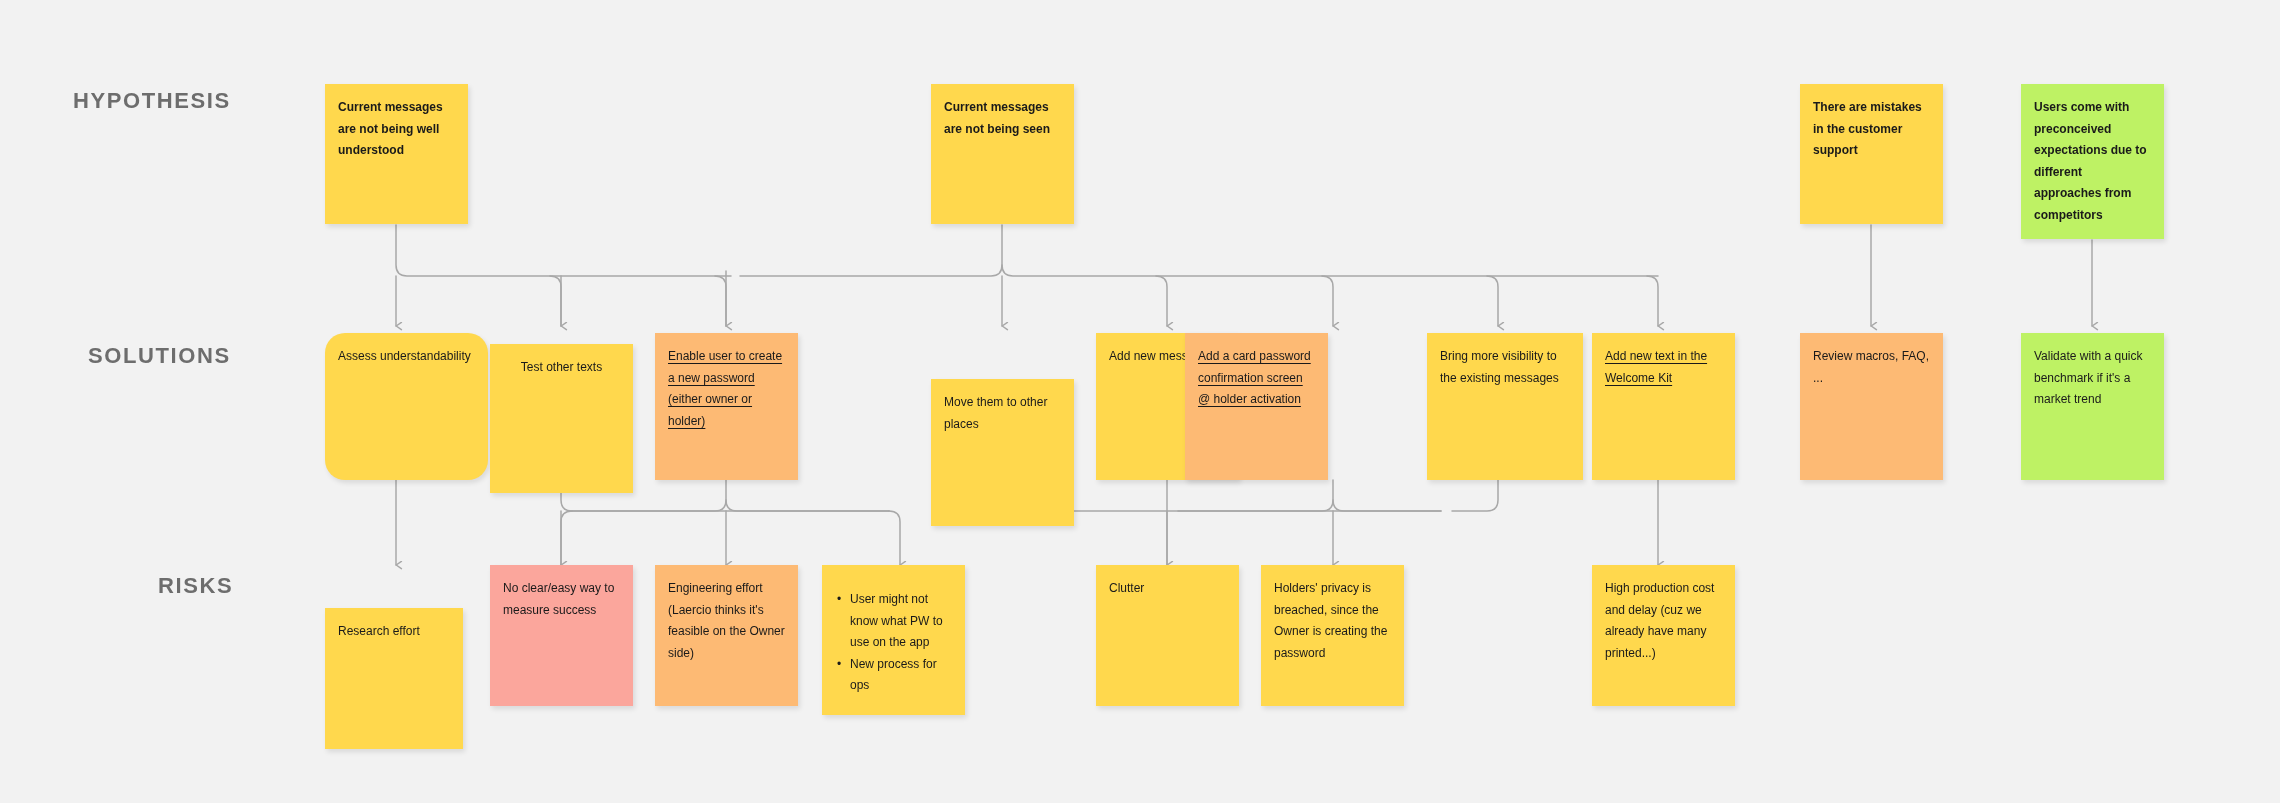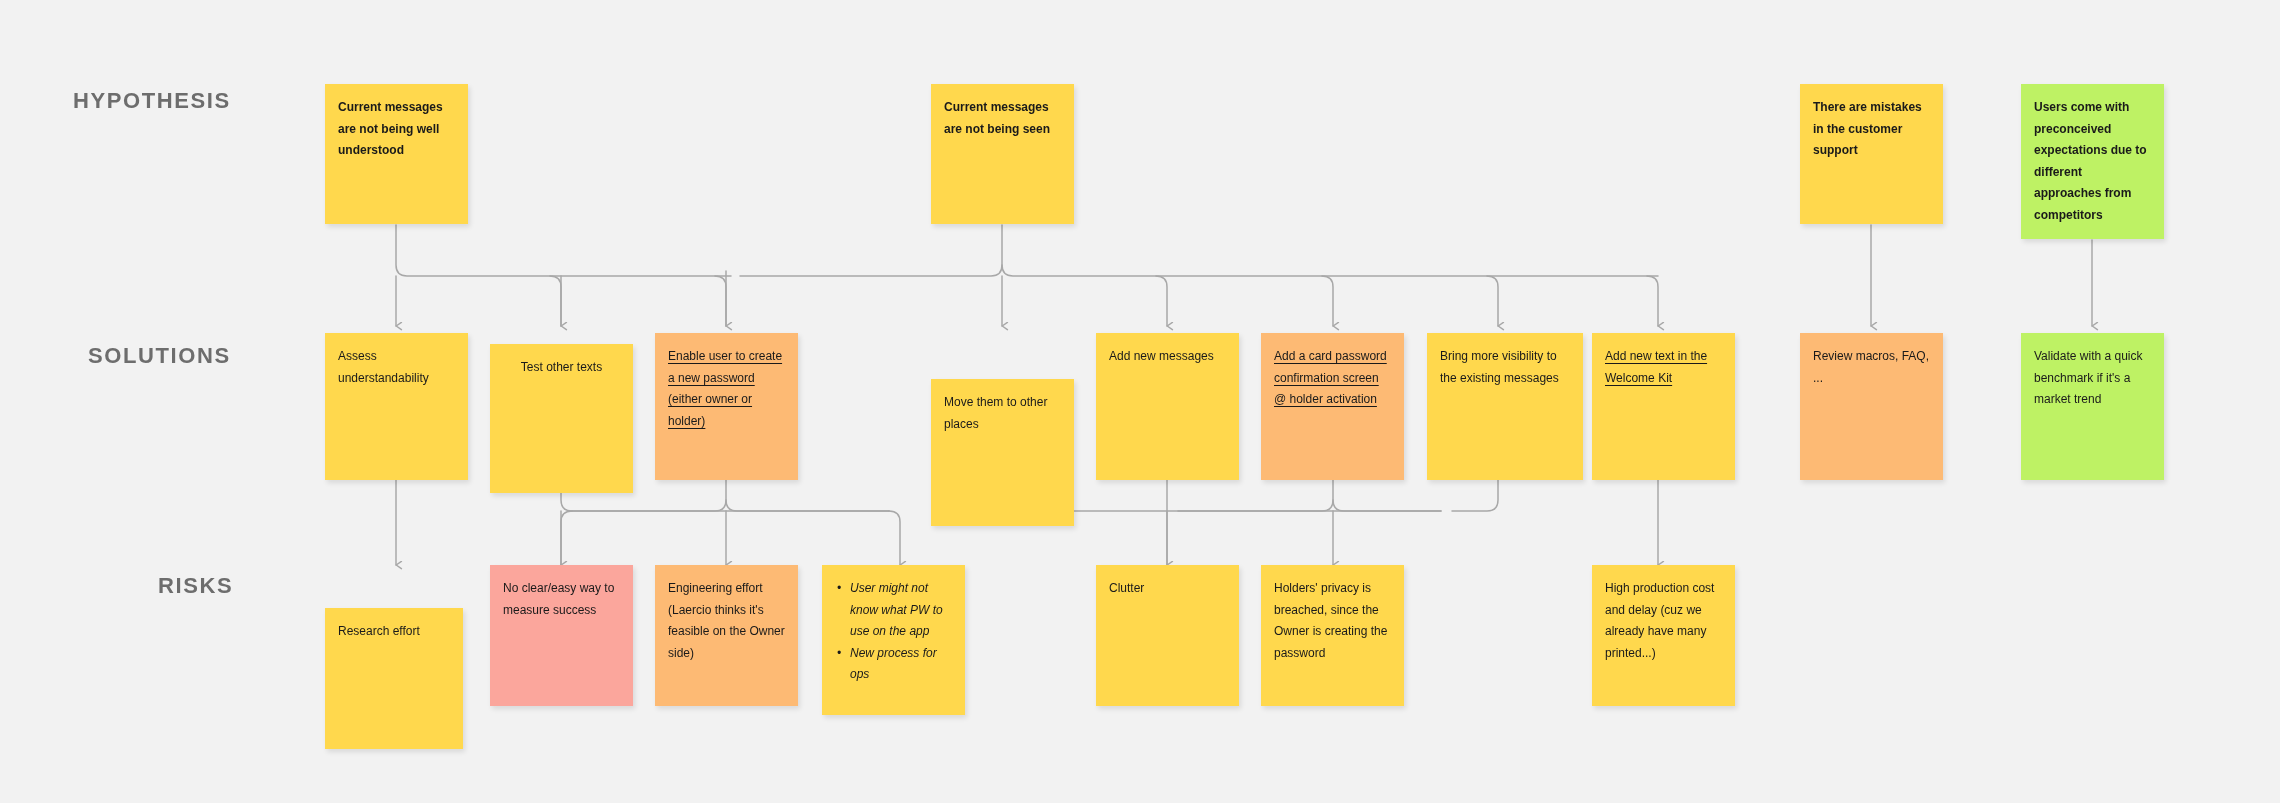--- a/index.html
+++ b/index.html
@@ -32,21 +32,21 @@
   }
   .note.yellow{background:#ffd84d;}
   .note.green {background:#fdba74;}
   .note.red   {background:#fba69c;}
   .note.gray  {background:#bef264;}
 
   .note.bold{font-weight:700;}
   .note .u{text-decoration:underline;text-underline-offset:2.5px;}
 
   .note ul{margin:0;padding:0 0 0 15px;list-style:none;}
-  .note li{position:relative;margin:0 0 0 0;font-style:italic;}
+  .note li{position:relative;margin:11px 0 0 0;}
   .note li::before{
     content:"\2022";
     position:absolute;left:-13px;top:0;
   }
   .note li + li{margin-top:0px;}
 </style>
 </head>
 <body>
 
 <div id="board">
@@ -112,36 +112,36 @@
 
   <div class="row-label" style="left:73px;top:88px;">HYPOTHESIS</div>
   <div class="row-label" style="left:88px;top:343px;">SOLUTIONS</div>
   <div class="row-label" style="left:158px;top:573px;">RISKS</div>
 
   <div class="note yellow bold" style="left:325px;top:84px;width:143px;height:140px;">Current messages are not being well understood</div>
   <div class="note yellow bold" style="left:931px;top:84px;width:143px;height:140px;">Current messages are not being seen</div>
   <div class="note yellow bold" style="left:1800px;top:84px;width:143px;height:140px;">There are mistakes in the customer support</div>
   <div class="note gray bold" style="left:2021px;top:84px;width:143px;height:155px;">Users come with preconceived expectations due to different approaches from competitors</div>
 
-  <div class="note yellow" style="left:325px;top:333px;width:143px;height:147px;">
+  <div class="note yellow" style="left:325px;top:333px;width:163px;height:147px;border-radius:20px;">
     <span>Assess understandability</span>
   </div>
   <div class="note yellow" style="left:490px;top:344px;width:143px;height:149px;text-align:center;">
     <span>Test other texts</span>
   </div>
   <div class="note green" style="left:655px;top:333px;width:143px;height:147px;">
     <span class="u">Enable user to create a new password (either owner or holder)</span>
   </div>
   <div class="note yellow" style="left:931px;top:333px;width:143px;height:147px;margin-top:46px;">
     <span>Move them to other places</span>
   </div>
   <div class="note yellow" style="left:1096px;top:333px;width:143px;height:147px;">
     <span>Add new messages</span>
   </div>
-  <div class="note green" style="left:1261px;top:333px;width:143px;height:147px;">
+  <div class="note green" style="left:1185px;top:333px;width:143px;height:147px;">
     <span class="u">Add a card password confirmation screen @ holder activation</span>
   </div>
   <div class="note yellow" style="left:1427px;top:333px;width:156px;height:147px;">
     <span>Bring more visibility to the existing messages</span>
   </div>
   <div class="note yellow" style="left:1592px;top:333px;width:143px;height:147px;">
     <span class="u">Add new text in the Welcome Kit</span>
   </div>
   <div class="note green" style="left:1800px;top:333px;width:143px;height:147px;">
     <span>Review macros, FAQ, ...</span>

